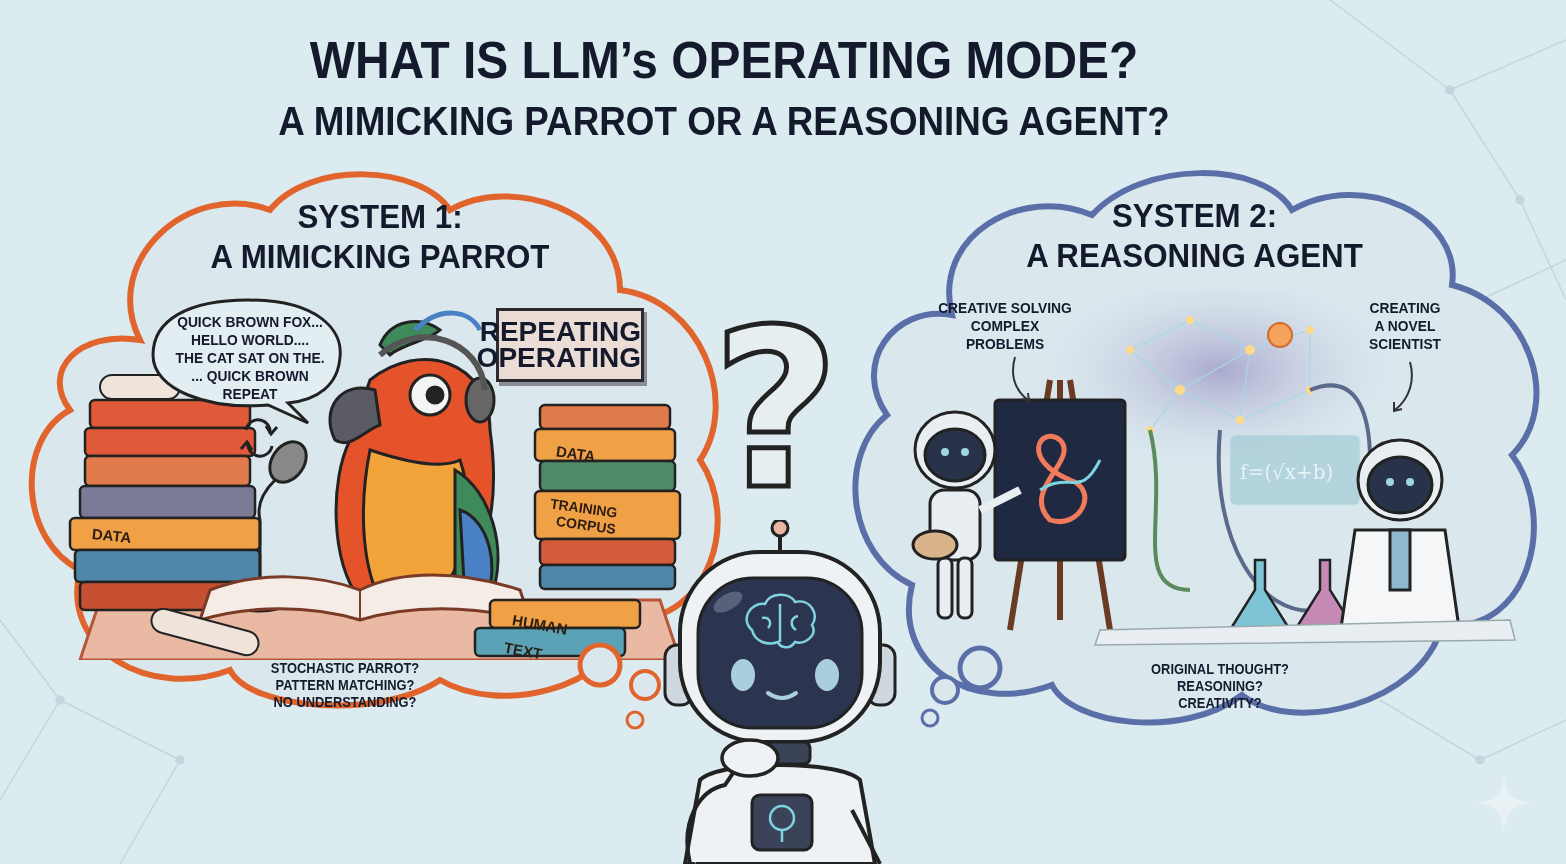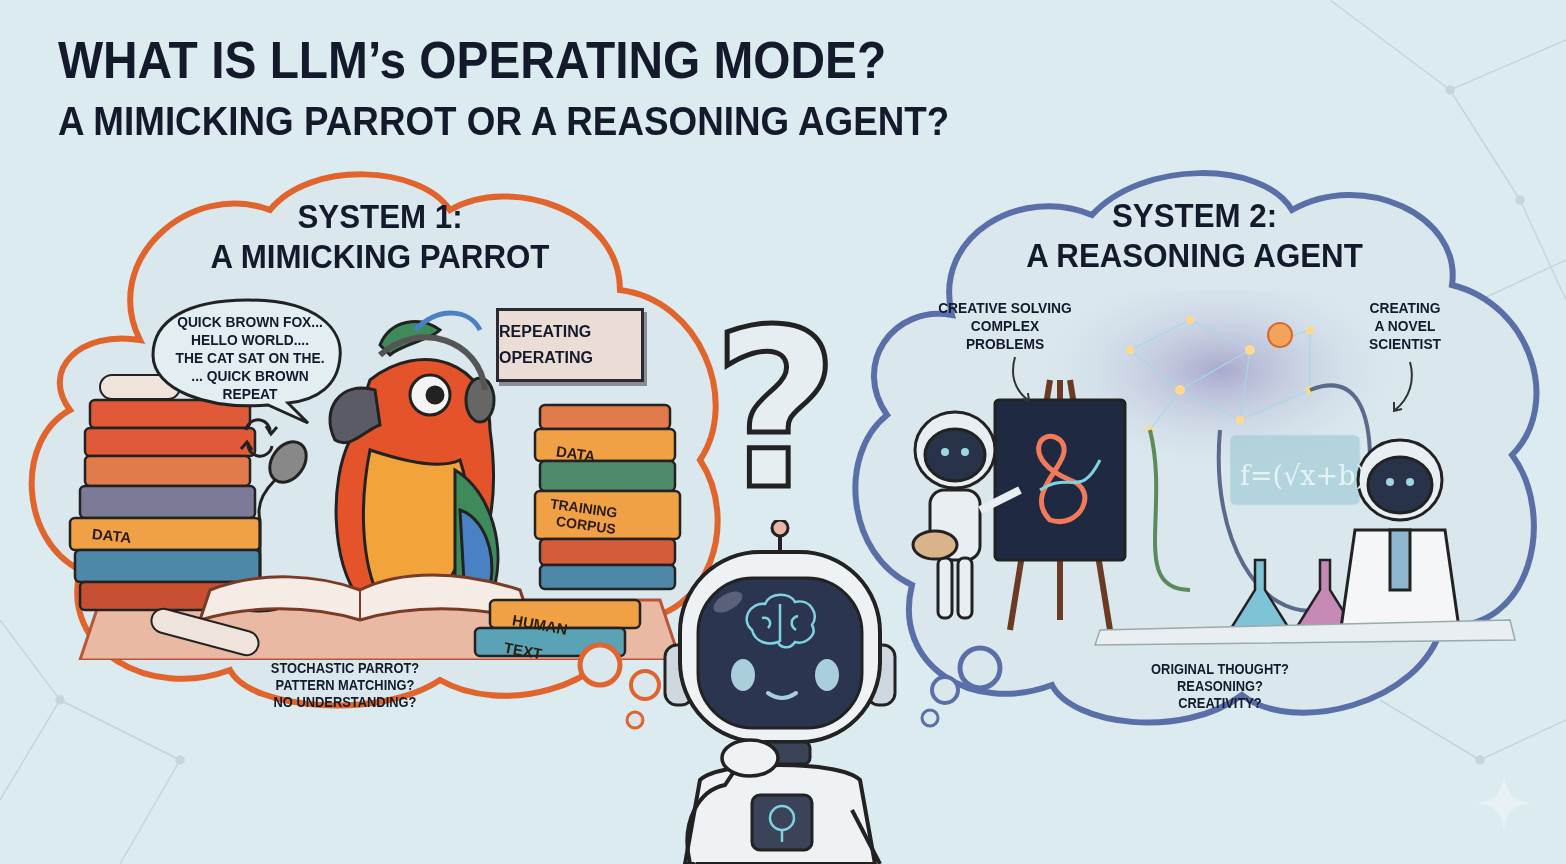--- a/index.html
+++ b/index.html
@@ -4,38 +4,38 @@
 <style>
   * { box-sizing: border-box; margin: 0; padding: 0; }
   html, body { width: 1566px; height: 864px; overflow: hidden; }
   body {
     background: #dcebf0;
     font-family: "Liberation Sans", "DejaVu Sans", sans-serif;
     color: #141a2c;
     position: relative;
   }
   .bg-net { position: absolute; inset: 0; pointer-events: none; }
-  .title-block { position: absolute; left: 0; top: 30px; width: 1448px; }
+  .title-block { position: absolute; left: 0; top: 30px; width: 1448px; text-align: center; }
   .title-main { font-size: 52px; font-weight: 700; letter-spacing: 0px; line-height: 60px; transform: scaleX(0.92); }
   .title-sub { font-size: 40px; font-weight: 700; line-height: 50px; margin-top: 6px; transform: scaleX(0.92); }
 
   .cloud { position: absolute; }
   .cloud svg { position: absolute; inset: 0; }
   .cloud-title { position: absolute; width: 100%; text-align: center; font-weight: 700; font-size: 34px; line-height: 40px; transform: scaleX(0.92); }
 
   .bubble-text { position: absolute; text-align: center; font-weight: 700; font-size: 15px; line-height: 18px; transform: scaleX(0.92); }
   .sign {
     position: absolute; left: 496px; top: 308px; width: 148px; height: 74px;
     background: #ecdcd6; border: 3px solid #2a2a30; box-shadow: 3px 4px 0 #8c8c95;
-    display: flex; flex-direction: column; align-items: flex-start; justify-content: center;
-    font-weight: 700; font-size: 16px; line-height: 26px;
+    display: flex; flex-direction: column; align-items: flex-end; justify-content: center;
+    font-weight: 700; font-size: 28px; line-height: 26px;
   }
   .book-label { position: absolute; font-weight: 700; font-size: 15px; color: #2b1d14; transform: scaleX(0.95); }
   .caption { position: absolute; text-align: center; font-weight: 700; font-size: 14px; line-height: 17px; transform: scaleX(0.92); }
-  .formula { position: absolute; font-family: "DejaVu Serif", serif; font-size: 27px; color: #e6f3f6; }
+  .formula { position: absolute; font-family: "DejaVu Serif", serif; font-size: 20px; color: #e6f3f6; }
 </style>
 </head>
 <body>
 
 <svg class="bg-net" width="1566" height="864" viewBox="0 0 1566 864">
   <g stroke="#c3d6de" stroke-width="1.5" fill="#c3d6de">
     <line x1="1330" y1="0" x2="1450" y2="90"></line>
       <line x1="1450" y1="90" x2="1566" y2="40"></line>
     <line x1="1450" y1="90" x2="1520" y2="200"></line>
       <line x1="1520" y1="200" x2="1566" y2="300"></line>

